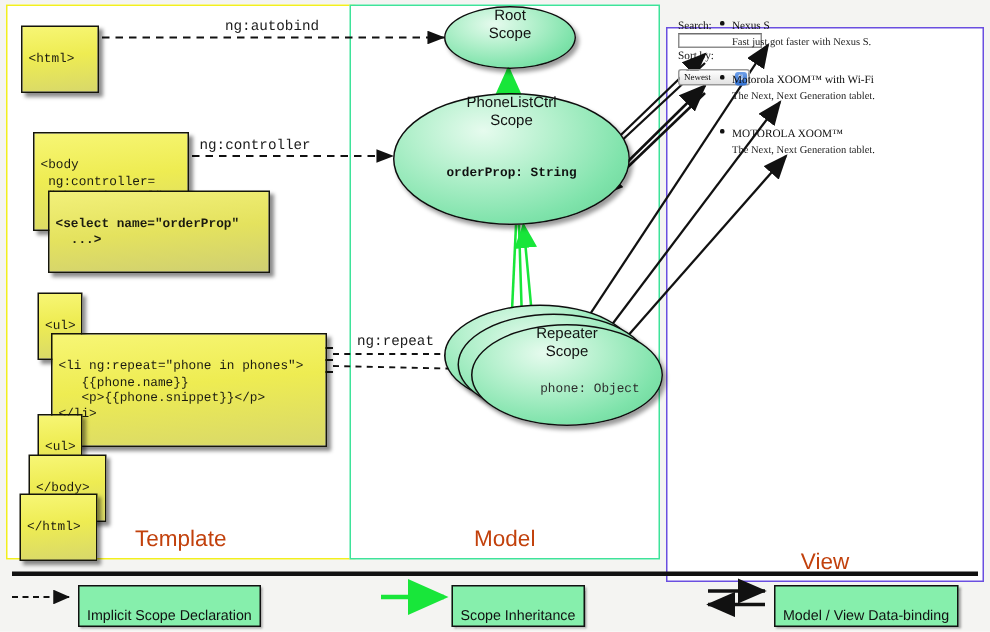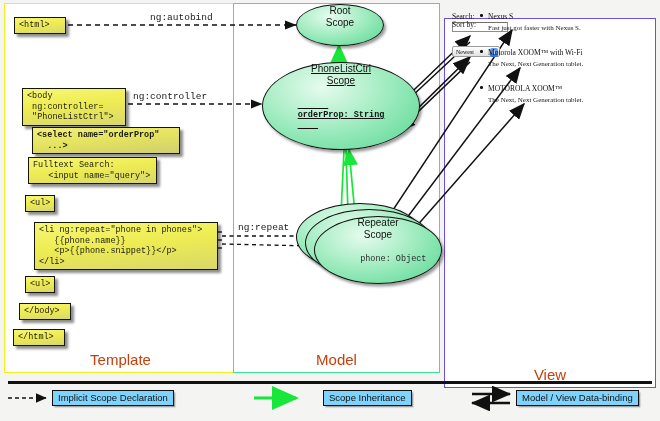--- a/index.html
+++ b/index.html
@@ -21,21 +21,21 @@
   }
 
   
   .codebox{
     position:absolute;box-sizing:border-box;
     border:1.6px solid #15150a;
     background:linear-gradient(175deg,#f7f675 0%,#eeec52 45%,#d8d86a 100%);
     box-shadow:2.5px 2.5px 2.5px rgba(0,0,0,.45);
     font-family:"Liberation Mono",monospace;
     font-size:8.5px;line-height:10.5px;color:#1b1b10;
-    padding:2px 4px;white-space:pre;
+    padding:16px 4px;white-space:pre;
   }
   .codebox.bold{font-weight:bold;background:linear-gradient(175deg,#f2f07a 0%,#e4e25e 50%,#cfcf72 100%);}
 
   
   .scope{
     position:absolute;box-sizing:border-box;border-radius:50%;
     border:1.6px solid #0e0e0e;
     background:radial-gradient(ellipse at 38% 28%, #e6fbee 0%, #b3f0cc 35%, #7fe3ab 70%, #63cf92 100%);
     box-shadow:2px 2.5px 3px rgba(0,0,0,.4);
     display:flex;flex-direction:column;align-items:center;
@@ -82,24 +82,24 @@
   .edge-label{
     position:absolute;font-family:"Liberation Mono",monospace;
     font-size:9.5px;color:#1a1a1a;white-space:nowrap;background:transparent;
   }
 
   
   #legend{position:absolute;left:0;top:378px;width:660px;height:43px;}
   #legend-rule{position:absolute;left:8px;top:3px;width:644px;height:2.5px;background:#111;}
   .leg-box{
     position:absolute;box-sizing:border-box;height:16px;
-    border:1.4px solid #111;background:#7dd3fc;
+    border:1.4px solid #111;background:#86efac;
     box-shadow:1.5px 1.5px 1.5px rgba(0,0,0,.35);
     font-family:"Liberation Sans",sans-serif;font-size:9.5px;color:#111;
-    line-height:14px;padding:0 5px;white-space:nowrap;
+    line-height:14px;padding:13px 5px;white-space:nowrap;
   }
   svg{position:absolute;left:0;top:0;overflow:visible;}
 </style>
 </head>
 <body>
 
 <div id="diagram">
 
   <div class="panel" id="panel-template">
     <div class="panel-title">Template</div>
@@ -153,22 +153,20 @@
 
   <div class="codebox" style="left:14px;  top:17px;  width:52px;">&lt;html&gt;</div>
 
   <div class="codebox" style="left:22px;  top:88px;  width:104px;">&lt;body
  ng:controller=
  "PhoneListCtrl"&gt;</div>
 
   <div class="codebox bold" style="left:32px; top:127px; width:148px;">&lt;select name="orderProp"
   ...&gt;</div>
 
-  <div class="codebox" style="left:28px;  top:157px; width:129px;">Fulltext Search:
-   &lt;input name="query"&gt;</div>
 
   <div class="codebox" style="left:25px;  top:195px; width:30px;">&lt;ul&gt;</div>
 
   <div class="codebox" style="left:34px;  top:222px; width:184px;">&lt;li ng:repeat="phone in phones"&gt;
    {{phone.name}}
    &lt;p&gt;{{phone.snippet}}&lt;/p&gt;
 &lt;/li&gt;</div>
 
   <div class="codebox" style="left:25px;  top:276px; width:30px;">&lt;ul&gt;</div>
 
@@ -180,21 +178,21 @@
   <div class="edge-label" style="left:133px; top:91px;">ng:controller</div>
   <div class="edge-label" style="left:238px; top:222px;">ng:repeat</div>
 
   <div class="scope" style="left:296px; top:4px; width:88px; height:42px;">
     <div class="ttl">
       <span>Root</span><br>
       <span>Scope</span>
     </div>
   </div>
 
-  <div class="scope" style="left:262px; top:62px; width:158px; height:88px;text-decoration:underline;">
+  <div class="scope" style="left:262px; top:62px; width:158px; height:88px;">
     <div class="ttl">
       <span>PhoneListCtrl</span><br>
       <span>Scope</span>
     </div>
     <div class="props">
       <br><b>orderProp: String</b>
     </div>
   </div>
 
   <div class="scope" style="left:296px; top:203px; width:128px; height:68px;"></div>
@@ -206,21 +204,21 @@
     </div>
     <div class="props">
       <span>phone: Object</span>
     </div>
   </div>
 
   <div id="view-inner">
     <div class="vlabel" style="left:0; top:0;">Search:</div>
     <input class="vinput" style="left: 0px; top: 10px; width: 56px; height: 10px;" value="">
 
-    <div class="vlabel" style="left:0; top:8px;">Sort by:</div>
+    <div class="vlabel" style="left:0; top:20px;">Sort by:</div>
     <div class="vselect" style="left:0; top:34px; width:48px;">
       <span>Newest</span>
       <span class="knob">⇅</span>
     </div>
 
     <div class="phone-item" style="left:28px; top:0px;">
       <span class="phone-bullet"></span>
       <div class="phone-name" style="padding-left:8px;">Nexus S</div>
       <div class="phone-snip" style="padding-left:8px;">Fast just got faster with Nexus S.</div>
     </div>
@@ -253,17 +251,17 @@
           <polygon points="0 0, 9 4, 0 8" fill="#18e63a"></polygon>
         </marker>
       </defs>
       <line x1="8" y1="20" x2="46" y2="20" stroke="#111" stroke-width="1.4" stroke-dasharray="4,3" marker-end="url(#lgBlack)"></line>
       <line x1="254" y1="20" x2="296" y2="20" stroke="#18e63a" stroke-width="3" marker-end="url(#lgGreen)"></line>
       <line x1="472" y1="16" x2="510" y2="16" stroke="#111" stroke-width="2.4" marker-end="url(#lgBlack)"></line>
       <line x1="510" y1="25" x2="472" y2="25" stroke="#111" stroke-width="2.4" marker-end="url(#lgBlack)"></line>
     </svg>
 
     <div class="leg-box" style="position:absolute; left:52px; top:12px;">Implicit Scope Declaration</div>
-    <div class="leg-box" style="position:absolute; left:323px; top:12px;">Scope Inheritance</div>
+    <div class="leg-box" style="position:absolute; left:301px; top:12px;">Scope Inheritance</div>
     <div class="leg-box" style="position:absolute; left:516px; top:12px;">Model / View Data-binding</div>
   </div>
 
 </div>
 
 </body></html>

